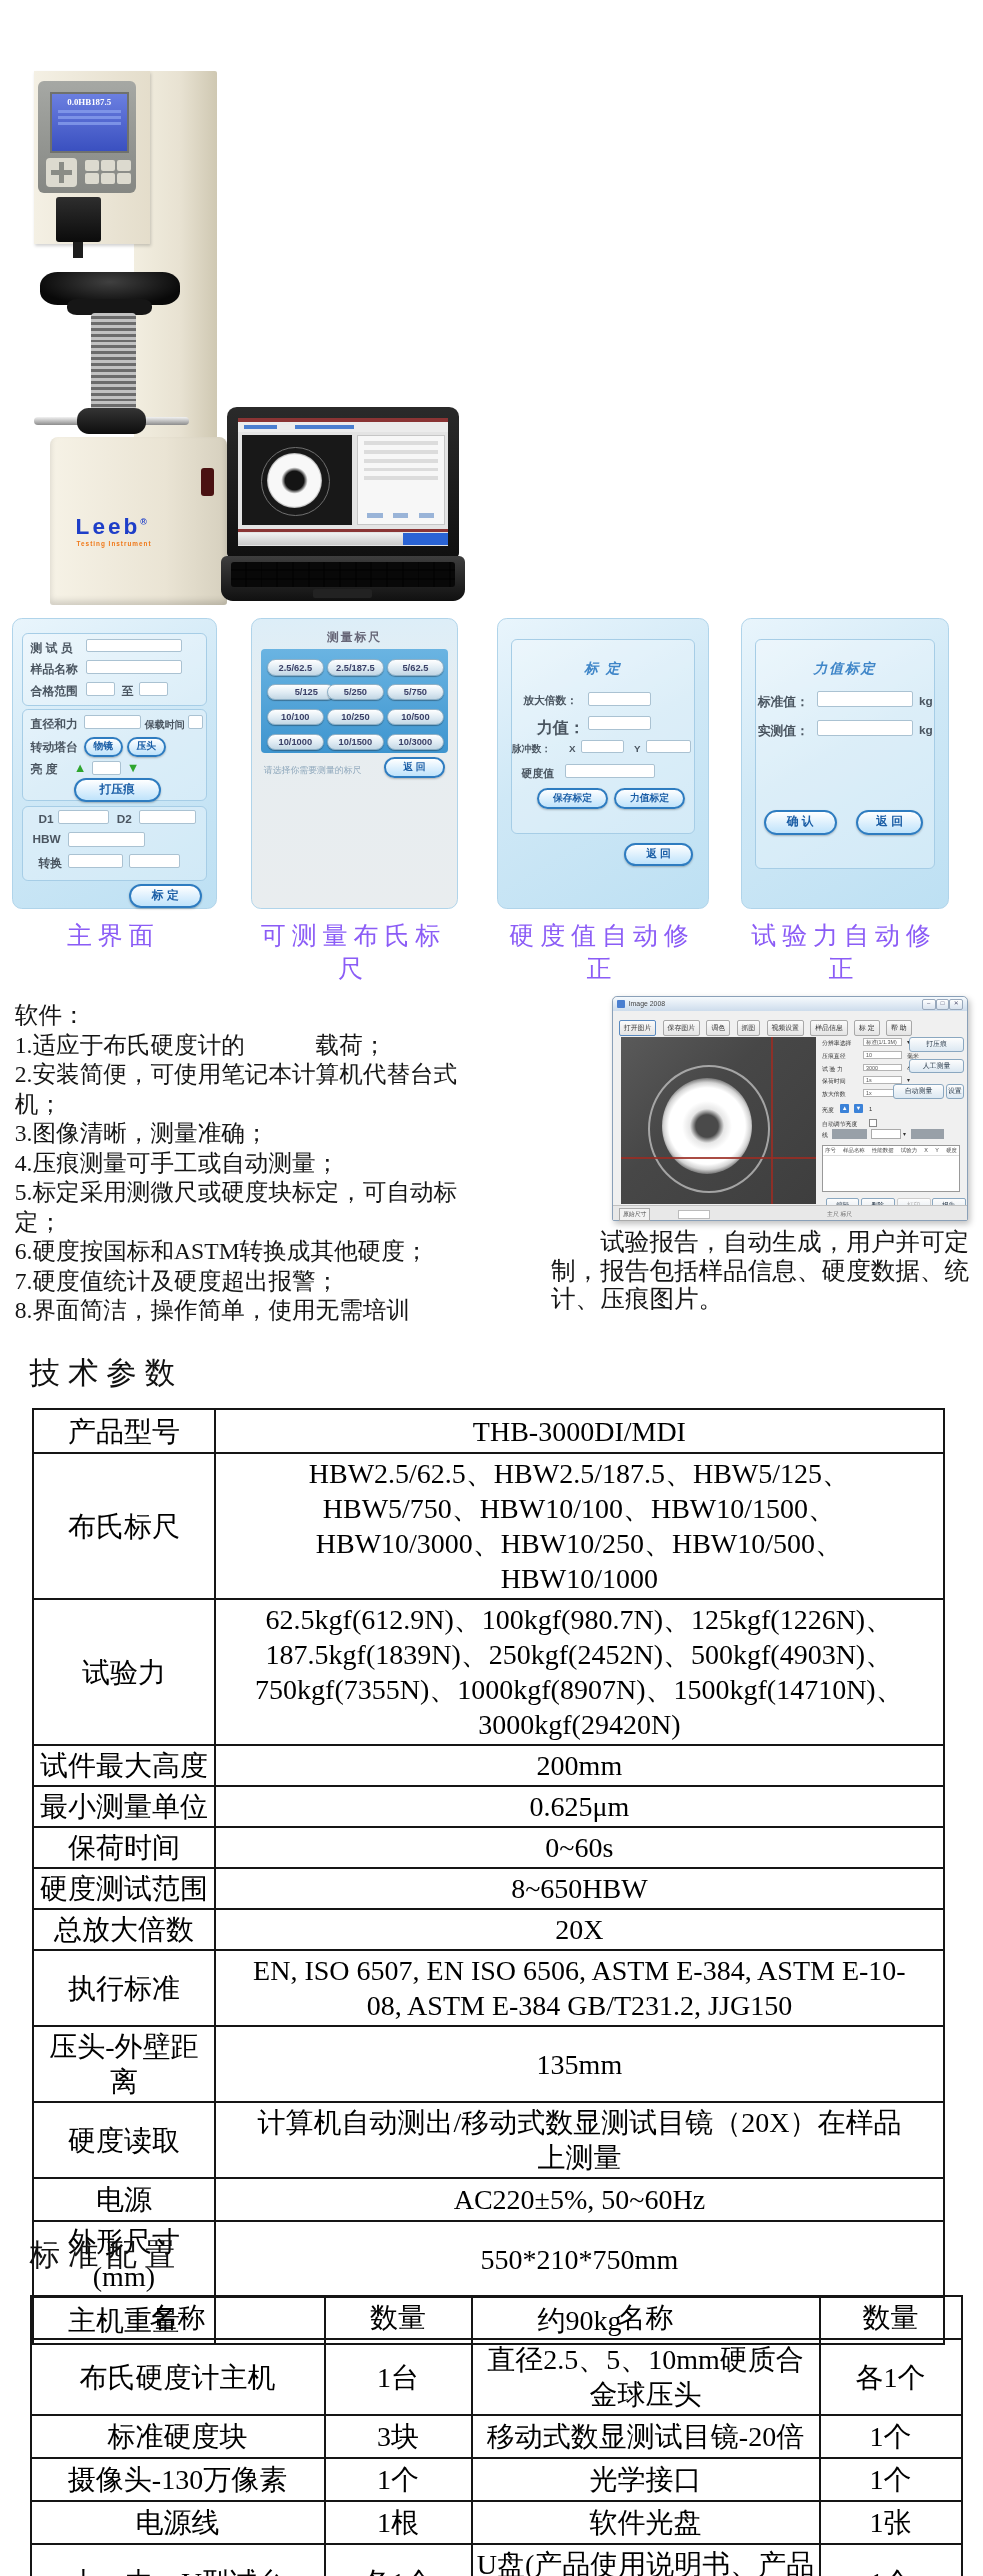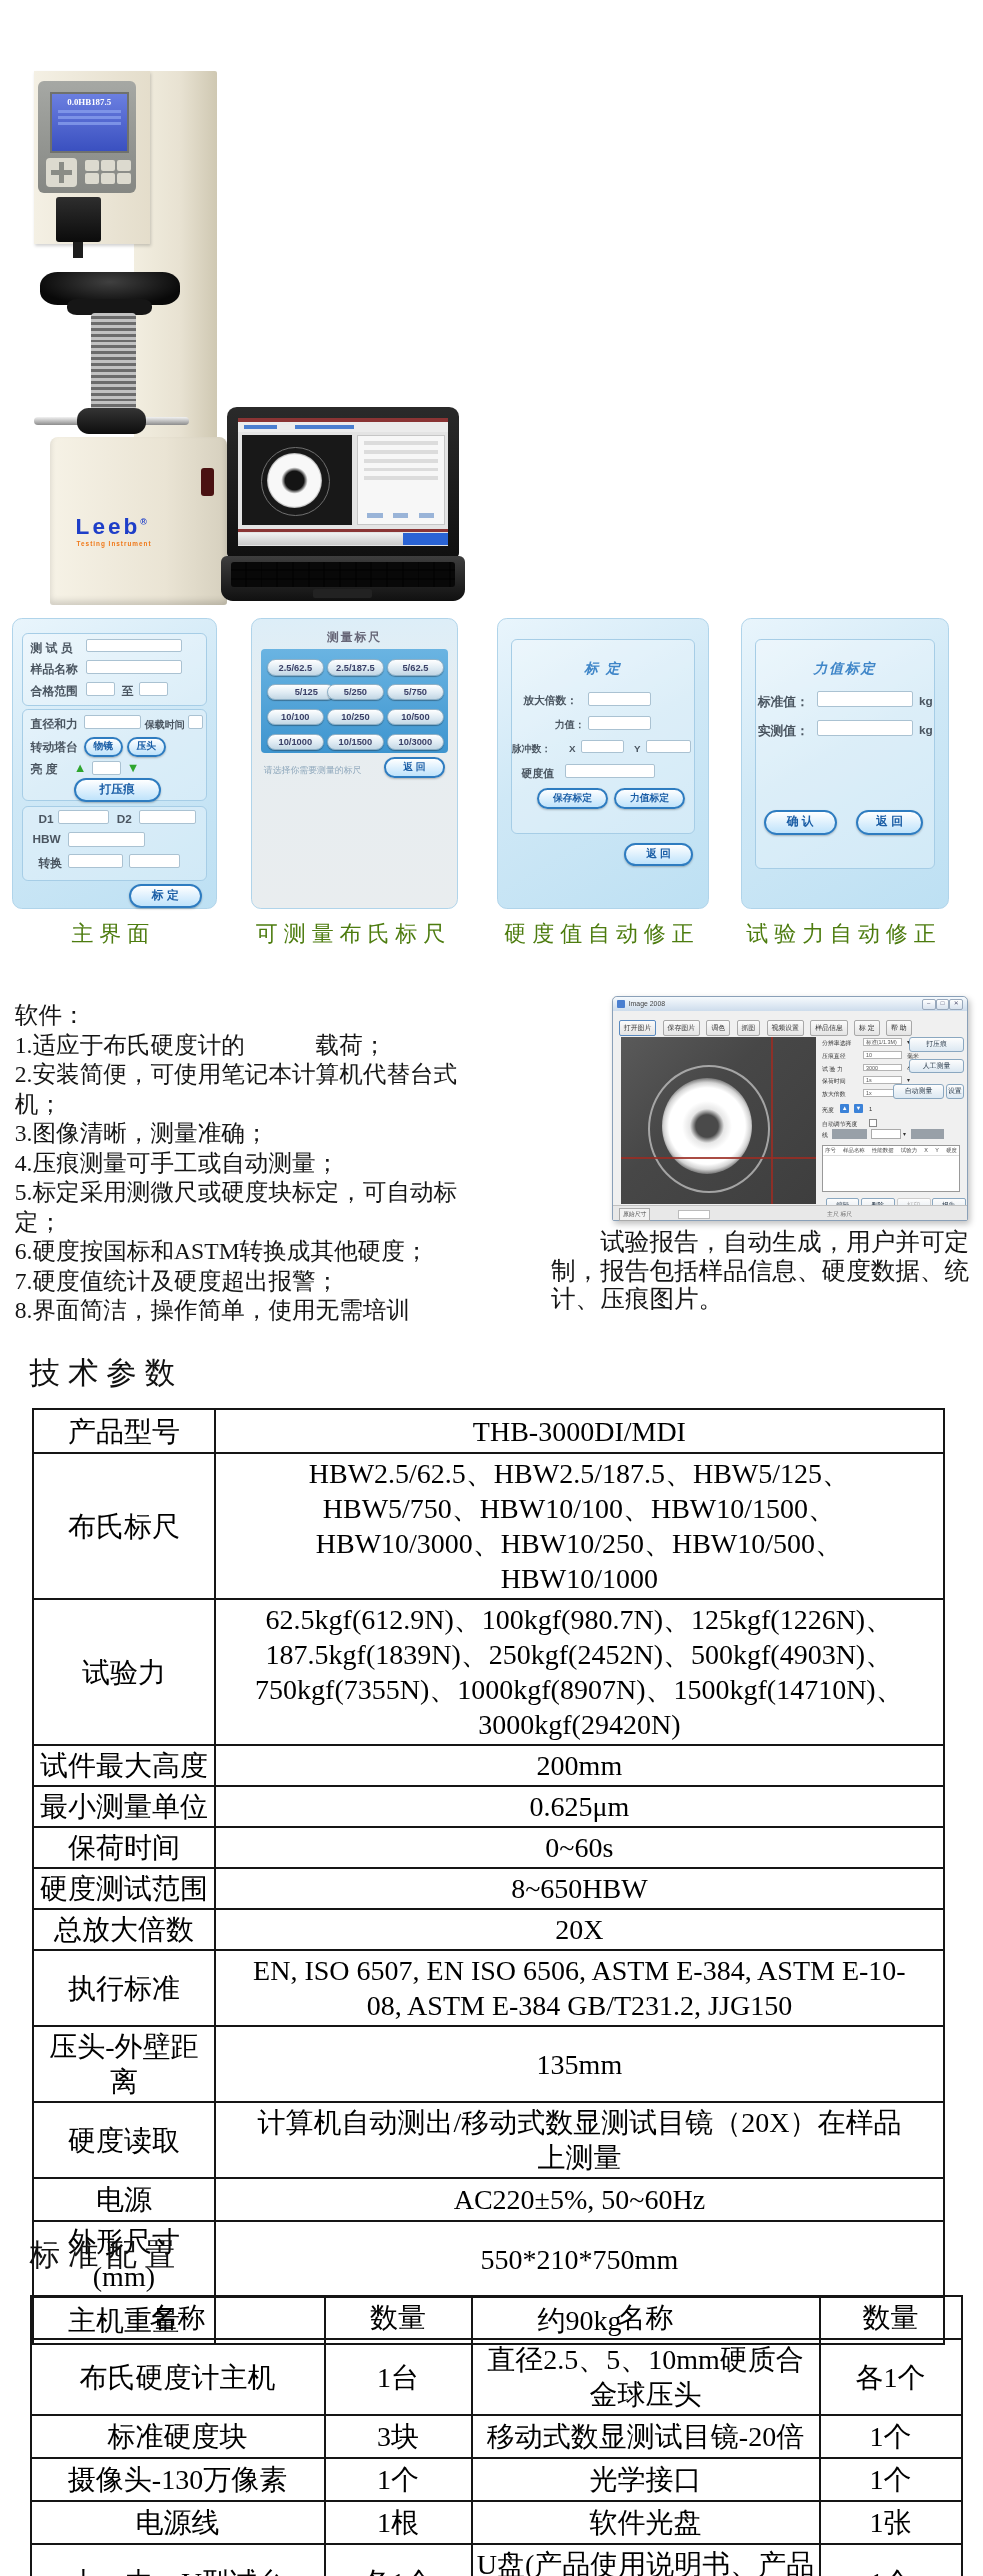--- a/index.html
+++ b/index.html
@@ -81,21 +81,21 @@
         background:linear-gradient(180deg,#ffffff,#dbeffd 55%,#bfe3fb);box-shadow:0 1px 2px rgba(0,0,0,.25);}
   .uparr{color:#2ea52e;font-size:12.8px;position:absolute;}
   .bluebox{position:absolute;left:8.9px;top:29.5px;right:8.9px;height:104px;border-radius:3.9px;
            background:linear-gradient(180deg,#6ab4e2,#3e95cf);}
   .sbtn{position:absolute;width:55px;height:14.8px;border-radius:8.9px;border:1px solid #8fb0c6;
         background:linear-gradient(180deg,#ffffff,#dce9f2 60%,#c2d6e4);color:#3a3f66;
         font-size:9.3px;font-weight:bold;display:flex;align-items:center;justify-content:center;
         box-shadow:0 1px 1px rgba(0,0,0,.3);}
   .ptitle{position:absolute;left:0;right:0;text-align:center;color:#3f86c8;font-weight:bold;
           font-style:italic;font-size:13.8px;letter-spacing:2px;}
-  .caption{position:absolute;top:919px;height:27.5px;text-align:center;font-size:22px;letter-spacing:5.9px;color:#4d7c0f;}
+  .caption{position:absolute;top:919px;height:27.5px;text-align:center;font-size:25px;letter-spacing:5.9px;color:#8b5cf6;}
 
   
   #software{position:absolute;left:14.8px;top:1001px;width:464px;font-size:23.6px;line-height:29.5px;color:#151515;}
 
   
   #rwin{position:absolute;left:612px;top:996px;width:354px;height:223px;background:#f0f0f0;
         border:1px solid #8aa0b8;border-radius:4.9px 4.9px 2px 2px;box-shadow:2px 3px 6.9px rgba(0,0,0,.25);
         font-family:"Liberation Sans","DejaVu Sans",sans-serif;}
   .w-titlebar{position:absolute;left:0;top:0;right:0;height:13.8px;border-radius:4.9px 4.9px 0 0;
               background:linear-gradient(#f6fafd,#cddcec);}
@@ -276,21 +276,21 @@
     </div>
     <div class="abs" style="left:11.8px;top:145px;font-size:8.9px;color:#8fa8bc;">请选择你需要测量的标尺</div>
     <div class="pill" style="left:132px;top:138px;width:57px;height:16.7px;font-size:9.8px;">返 回</div>
   </div>
 
   <div class="panel" style="left:497px;width:210px;">
     <div class="sec" style="left:12.8px;right:12.8px;top:19.7px;height:193px;"></div>
     <div class="ptitle" style="top:41px;">标 定</div>
     <div class="plabel" style="left:17.7px;top:75px;width:69px;text-align:center;font-size:10.8px;">放大倍数：</div>
     <div class="inp" style="left:90px;top:73px;width:63px;"></div>
-    <div class="plabel" style="left:17.7px;top:99px;width:69px;text-align:right;font-size:10px;">力值：</div>
+    <div class="plabel" style="left:17.7px;top:99px;width:69px;text-align:right;font-size:16px;">力值：</div>
     <div class="inp" style="left:90px;top:97px;width:63px;"></div>
     <div class="plabel" style="left:13.8px;top:124px;font-size:9.8px;">脉冲数：</div>
     <div class="plabel" style="left:71px;top:124px;font-size:9.8px;">X</div>
     <div class="inp" style="left:83px;top:121px;width:43px;height:12.8px;"></div>
     <div class="plabel" style="left:136px;top:124px;font-size:9.8px;">Y</div>
     <div class="inp" style="left:148px;top:121px;width:45px;height:12.8px;"></div>
     <div class="plabel" style="left:23.6px;top:148px;font-size:10.8px;">硬度值</div>
     <div class="inp" style="left:67px;top:145px;width:90px;"></div>
     <div class="pill" style="left:39px;top:169px;width:67px;height:16.7px;font-size:9.8px;">保存标定</div>
     <div class="pill" style="left:116px;top:169px;width:67px;height:16.7px;font-size:9.8px;">力值标定</div>

